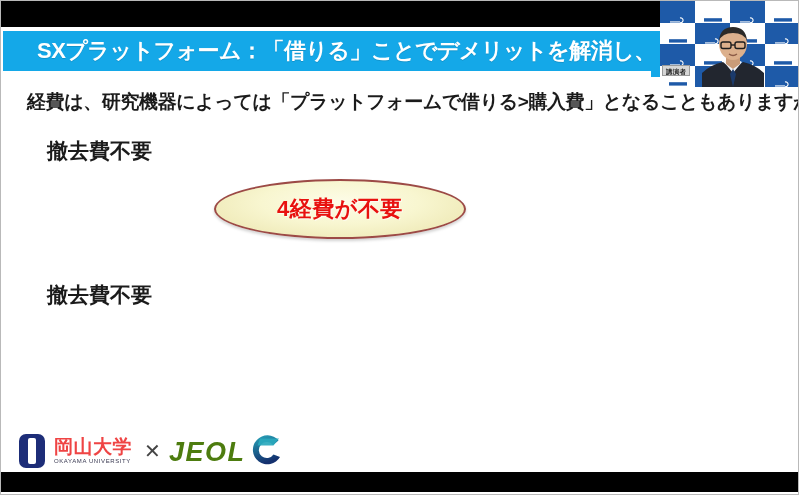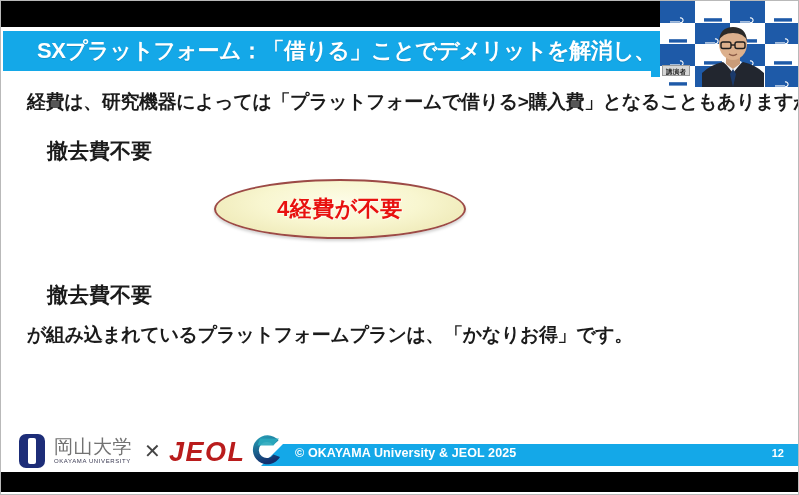--- a/index.html
+++ b/index.html
@@ -181,23 +181,23 @@
     background: #ffffff;
     border-radius: 2px;
   }
   #okayama-wordmark {
     margin-left: 9px;
     display: flex;
     flex-direction: column;
     justify-content: center;
   }
   #okayama-ja {
-    color: #737373;
+    color: #ef4444;
     font-size: 19px;
-    font-weight: normal;
+    font-weight: bold;
     letter-spacing: 0.5px;
     line-height: 20px;
   }
   #okayama-en {
     color: #3a3a52;
     font-size: 6px;
     letter-spacing: 0.6px;
     line-height: 9px;
   }
   #logo-cross {
@@ -211,21 +211,21 @@
   
   #jeol-logo-group {
     position: absolute;
     left: 168px;
     top: 408px;
     height: 34px;
     display: flex;
     align-items: center;
   }
   #jeol-wordmark {
-    color: #b91c1c;
+    color: #4d7c0f;
     font-size: 27px;
     font-weight: bold;
     font-style: italic;
     letter-spacing: 1.5px;
     line-height: 28px;
   }
   #jeol-swoosh {
     margin-left: 2px;
     width: 36px;
     height: 34px;
@@ -308,26 +308,21 @@
 
     <div class="body-line" id="lead-line">経費は、研究機器によっては「プラットフォームで借りる&gt;購入費」となることもありますが、</div>
 
     <div class="fee-item" id="fee-item-0">撤去費不要</div>
     <div class="fee-item" id="fee-item-3">撤去費不要</div>
 
     <div id="callout-ellipse">
       <div id="callout-text">4経費が不要</div>
     </div>
 
-    <div class="body-line" id="plan-line">が組み込まれているプラットフォームプランは、「かなりお得」です。</div>
-
-    <div id="footer-bar">
-      <div id="copyright-text">© OKAYAMA University &amp; JEOL 2025</div>
-      <div id="page-number">12</div>
-    </div>
+
 
     <div id="okayama-logo-group">
       <div id="okayama-mark"></div>
       <div id="okayama-wordmark">
         <div id="okayama-ja">岡山大学</div>
         <div id="okayama-en">OKAYAMA UNIVERSITY</div>
       </div>
       <div id="logo-cross">✕</div>
     </div>
 

